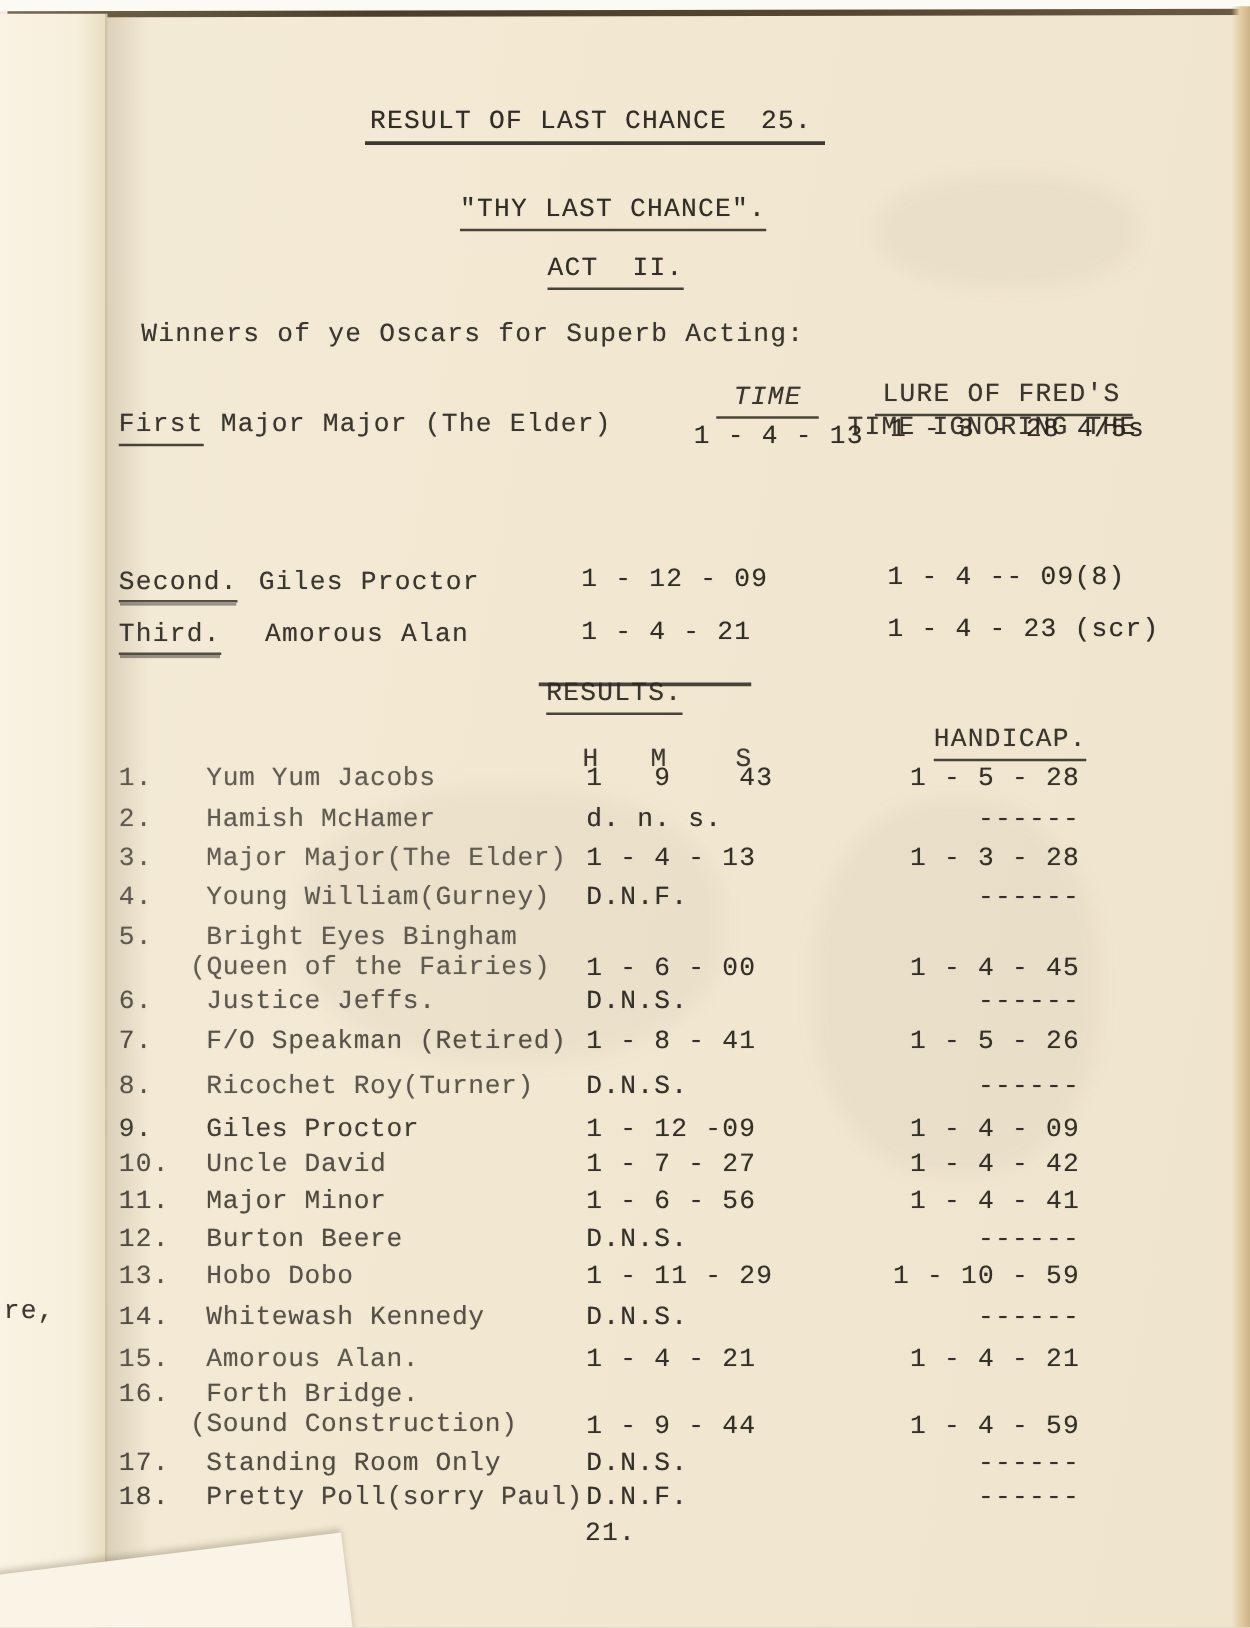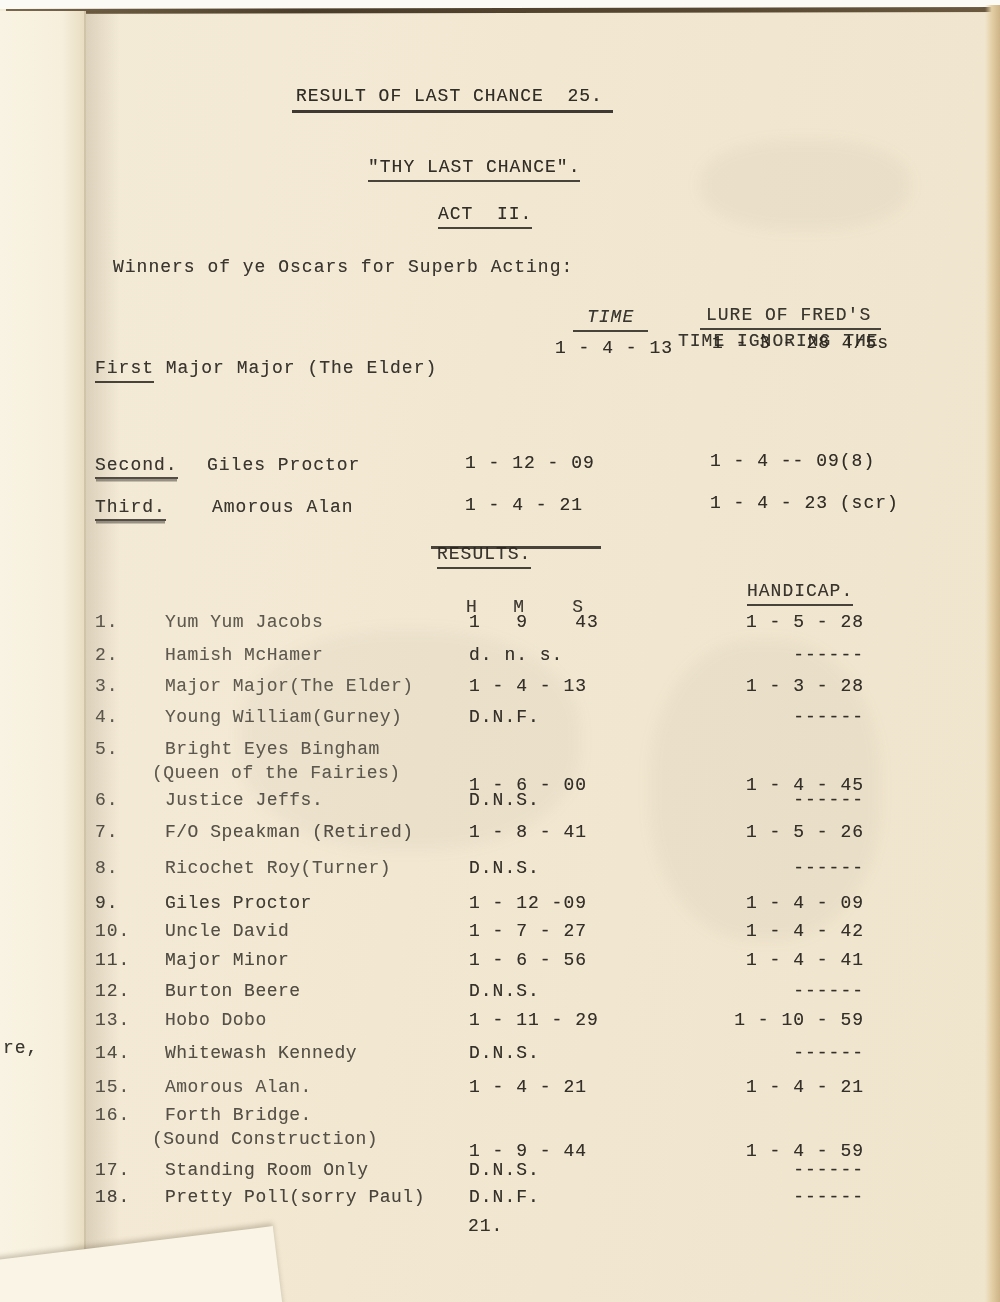--- a/index.html
+++ b/index.html
@@ -1,20 +1,20 @@
 <!DOCTYPE html>
 <html><head>
 <meta charset="utf-8">
 <style>
   html,body{margin:0;padding:0;background:#dcd6c8;}
   .sheet{
     position:relative;width:1000px;height:1302px;overflow:hidden;
     background:linear-gradient(100deg,#f4ebd7 0%,#f2e8d2 45%,#efe4cc 100%);
     font-family:"Liberation Mono","DejaVu Sans Mono",monospace;
-    font-size:18px;letter-spacing:1px;color:rgba(46,42,36,0.88);
+    font-size:21px;letter-spacing:1px;color:rgba(46,42,36,0.88);
     white-space:pre;text-shadow:0 0 0.6px rgba(46,42,36,0.5);
   }
   .abs{position:absolute;}
   
   .scan-strip{top:0;left:0;right:0;height:9px;background:#fbfaf5;}
   .page-top-edge{top:8px;left:6px;right:0;height:5px;background:linear-gradient(to right,#7a684c,#4a3d29 30%,#564732 70%,#6b5a40);transform:rotate(-0.12deg);}
   .under-page{top:11px;left:0;width:86px;bottom:0;background:linear-gradient(to right,#f9f3e3,#f6efdc 72%,#e7dcc0 100%);}
   .crease{top:11px;left:84px;width:36px;bottom:0;background:linear-gradient(to right,rgba(92,72,44,0.17),rgba(92,72,44,0));}
   .corner-fold{left:-20px;bottom:-42px;width:300px;height:100px;background:#f9f4e6;transform:rotate(-7deg);box-shadow:0 -3px 5px rgba(70,55,30,0.25);}
   .right-edge{top:5px;right:0;width:15px;bottom:0;background:linear-gradient(to right,rgba(0,0,0,0),#e3cfa5 45%,#ceb388);}
@@ -26,21 +26,21 @@
   
   .t-title{left:292px;top:86px;color:rgba(40,36,30,0.92);}
   .t-sub{left:368px;top:157px;color:rgba(40,36,30,0.9);}
   .t-act{left:438px;top:204px;color:rgba(40,36,30,0.9);}
   .t-winners{left:113px;top:257px;}
   .t-timecol{left:573px;top:307px;}
   .t-timecol .u{padding:0 14px 3px 14px;font-style:italic;}
   .t-ign1{left:678px;top:283px;margin-top:48px;}
   .t-ign2{left:700px;top:305px;}
   .t-ign2 .u{padding:0 10px 3px 6px;}
-  .t-firstline{left:95px;top:358px;text-align:right;}
+  .t-firstline{left:95px;top:329px;text-align:right;}
   .t-firsttime{left:555px;top:338px;color:rgba(40,36,30,0.9);}
   .t-firstign{left:712px;top:333px;color:rgba(40,36,30,0.9);}
   .t-note{left:95px;top:371px;line-height:27px;white-space:pre;}
   .t-secondlabel{left:95px;top:455px;}
   .t-secondname{left:207px;top:455px;}
   .t-secondtime{left:465px;top:453px;color:rgba(40,36,30,0.9);}
   .t-secondign{left:710px;top:451px;color:rgba(40,36,30,0.9);}
   .t-thirdlabel{left:95px;top:497px;}
   .t-thirdname{left:212px;top:497px;}
   .t-thirdtime{left:465px;top:495px;color:rgba(40,36,30,0.9);}
@@ -52,21 +52,21 @@
   .t-pageno{left:468px;top:1216px;color:rgba(40,36,30,0.88);}
   .t-fragment{left:3px;top:1038px;color:rgba(40,36,30,0.82);}
   
   .rrow{position:absolute;left:0;width:1000px;height:30px;}
   .rrow span{position:absolute;top:0;}
   .cell-no{left:95px;}
   .cell-name{left:165px;letter-spacing:0.5px;}
   .cell-name2{left:152px;top:24px !important;letter-spacing:0.5px;}
   .cell-time{left:469px;color:rgba(42,38,32,0.9);}
   .cell-handicap{left:700px;width:164px;text-align:right;color:rgba(42,38,32,0.9);}
-  .two .cell-time,.two .cell-handicap{top:36px;text-align:right;}
+  .two .cell-time,.two .cell-handicap{top:25px;text-align:right;}
   .fade{filter:blur(0.35px);}
 </style>
 </head>
 <body>
 
 <div class="sheet">
   
   <div class="abs scan-strip"></div>
   <div class="abs page-top-edge"></div>
   <div class="abs under-page"></div>

